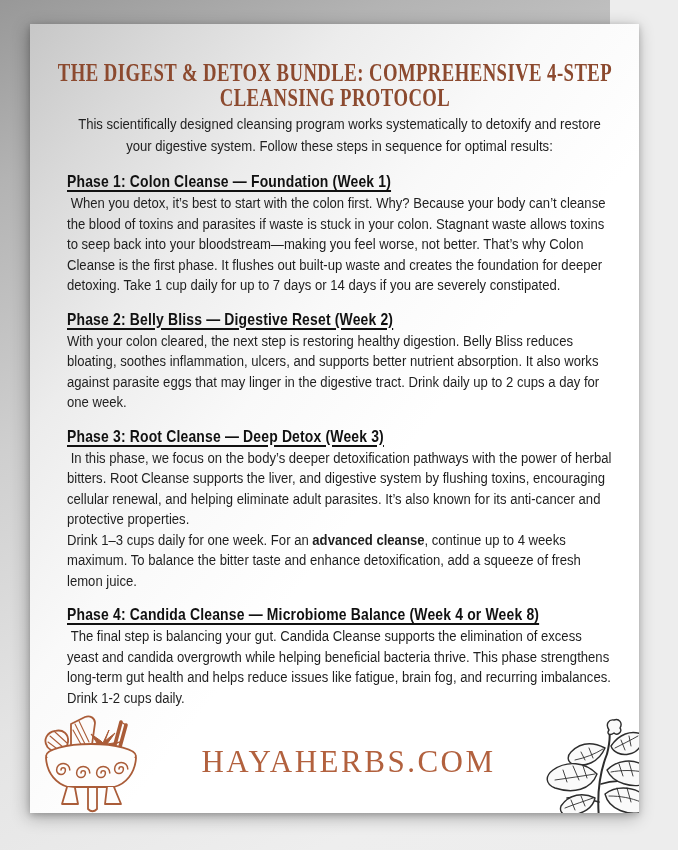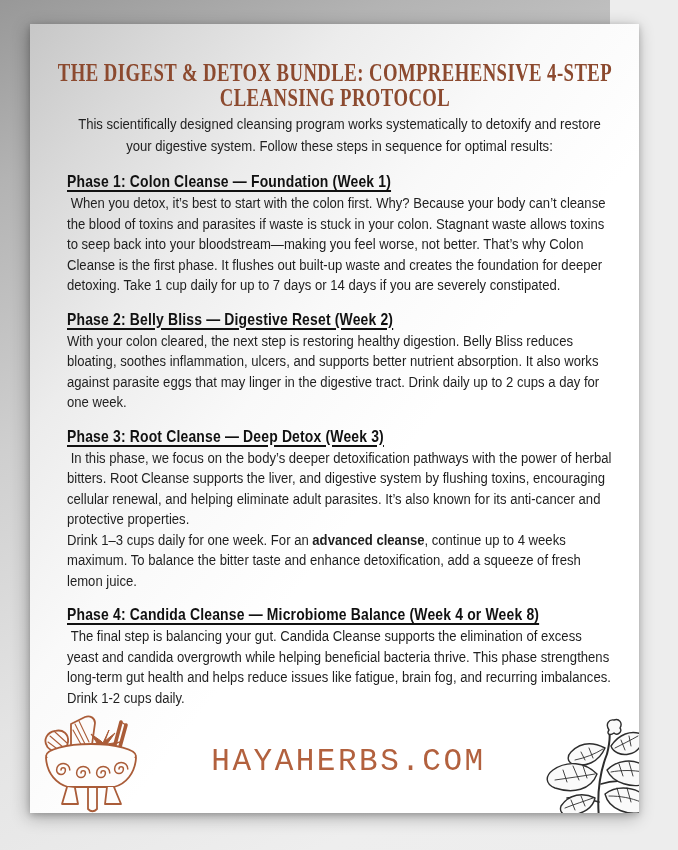--- a/index.html
+++ b/index.html
@@ -48,21 +48,21 @@
     letter-spacing:0.2px;
   }
   .phase p{
     margin:0;
     font-size:15.5px;line-height:20.5px;color:#1f1f1f;
     white-space:pre-wrap;
   }
   .site{
     position:absolute;left:14px;top:720px;width:100%;
     text-align:center;
-    font-family:Liberation Mono, monospace;
+    font-family:Liberation Serif, serif;
     font-size:31px;letter-spacing:2.5px;
     color:#b2613e;
   }
   .ill-left{position:absolute;left:3px;top:688px;}
   .ill-right{position:absolute;right:-6px;top:694px;}
 </style>
 </head>
 <body>
 
 <div class="stage">

